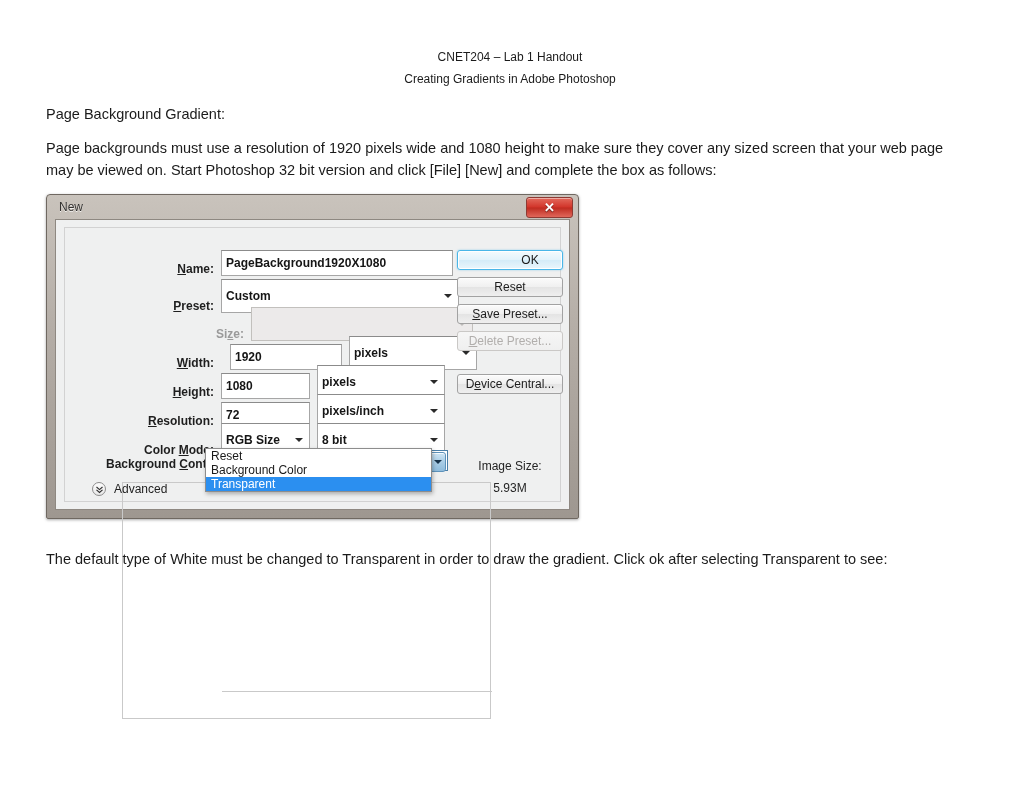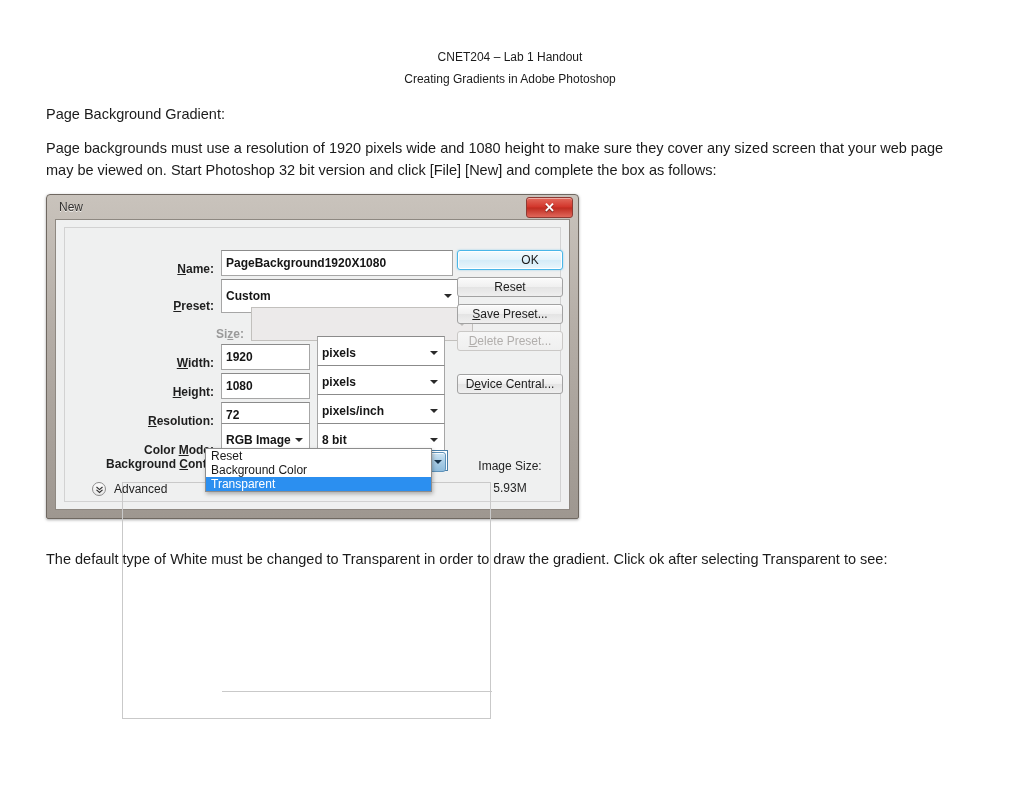--- a/index.html
+++ b/index.html
@@ -208,21 +208,21 @@
       <div class="row" style="left:58px;top:87px;">
         <div class="lbl dim" style="width:130px;">Si<u>z</u>e:</div>
         <div class="combo disabled" style="width:222px;margin-left:7px;">
           <span></span>
           <span class="caret"></span>
         </div>
       </div>
 
       <div class="row" style="left:58px;top:116px;">
         <div class="lbl" style="width:100px;"><u>W</u>idth:</div>
-        <div class="txtbox" style="width:89px;margin-left:7px;">1920</div>
+        <div class="txtbox" style="width:112px;margin-left:16px;">1920</div>
         <div class="combo" style="width:128px;margin-left:7px;">
           <span>pixels</span>
           <span class="caret"></span>
         </div>
       </div>
 
       <div class="row" style="left:58px;top:145px;">
         <div class="lbl" style="width:100px;"><u>H</u>eight:</div>
         <div class="txtbox" style="width:89px;margin-left:7px;">1080</div>
         <div class="combo" style="width:128px;margin-left:7px;">
@@ -236,21 +236,21 @@
         <div class="txtbox" style="width:89px;margin-left:7px;">72</div>
         <div class="combo" style="width:128px;margin-left:7px;">
           <span>pixels/inch</span>
           <span class="caret"></span>
         </div>
       </div>
 
       <div class="row" style="left:58px;top:203px;">
         <div class="lbl" style="width:100px;">Color <u>M</u>ode:</div>
         <div class="combo" style="width:89px;margin-left:7px;">
-          <span>RGB Image</span>
+          <span>RGB Size</span>
           <span class="caret"></span>
         </div>
         <div class="combo" style="width:128px;margin-left:7px;">
           <span>8 bit</span>
           <span class="caret"></span>
         </div>
       </div>
 
       <div class="row" style="left:50px;top:230px;">
         <div class="lbl" style="width:108px;">Background <u>C</u>ontents:</div>

